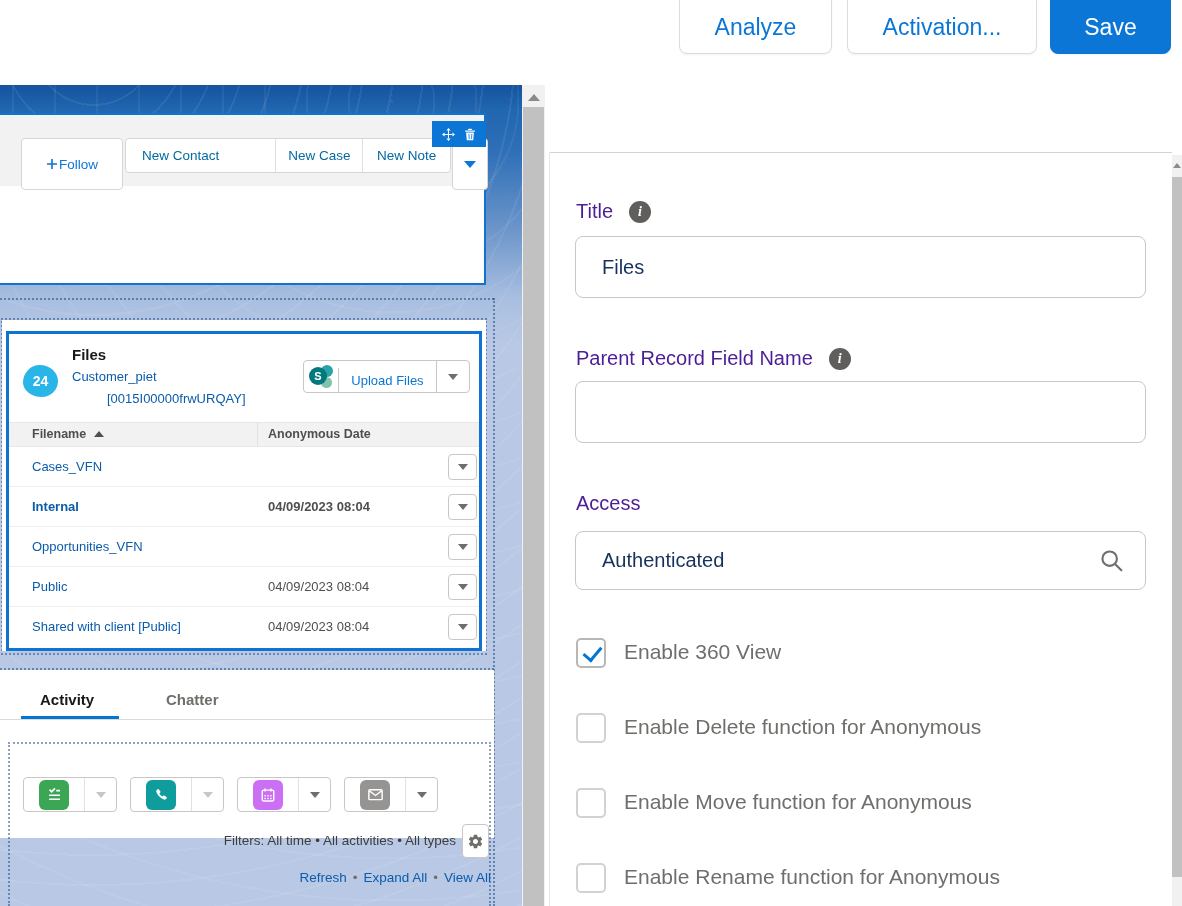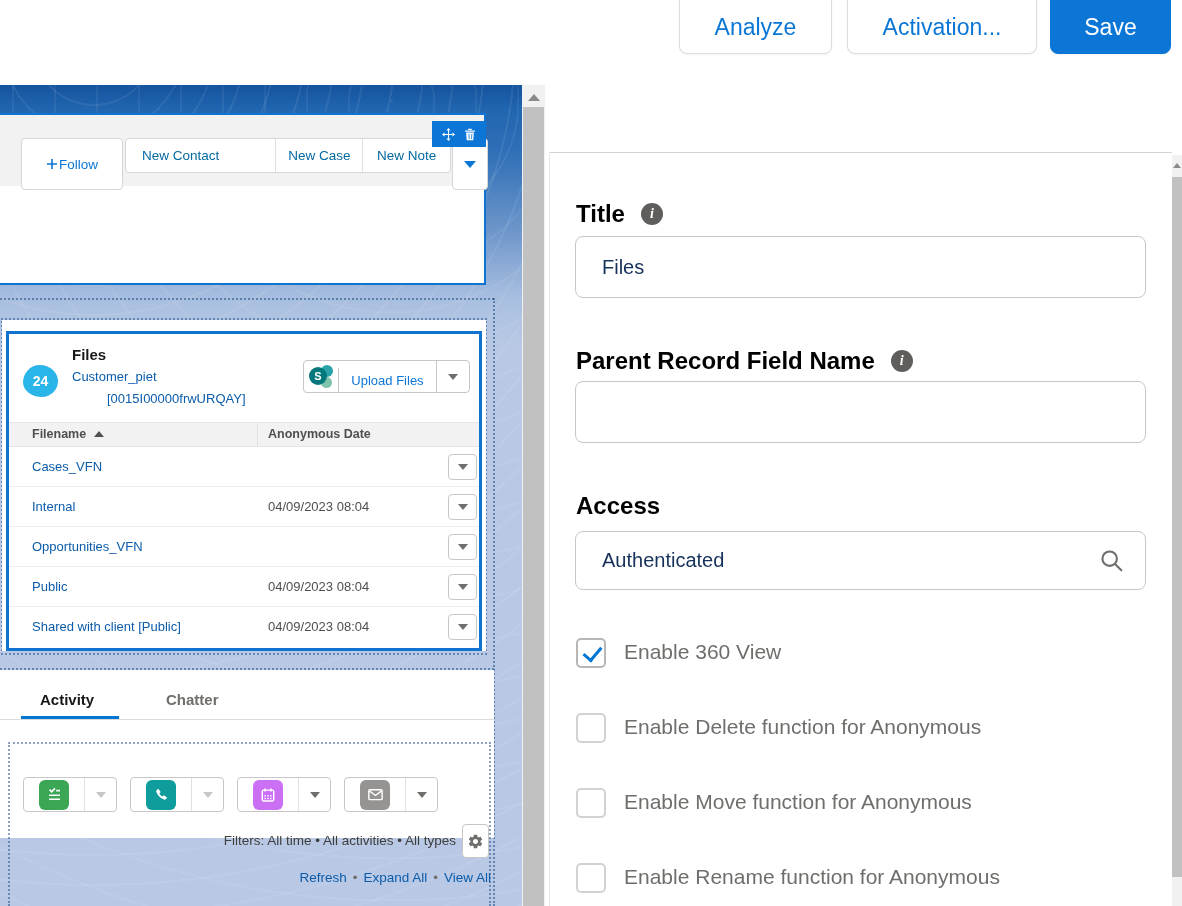--- a/index.html
+++ b/index.html
@@ -113,21 +113,21 @@
 
   
   #props { position:absolute; left:545px; top:85px; width:637px; height:821px; background:#fff; }
   .crumb { position:absolute; left:46px; top:18px; display:flex; align-items:baseline; gap:18px; }
   .crumb-parent { font-size:25px; color:#0b76d6; cursor:pointer; }
   .crumb-sep { font-size:21px; font-weight:bold; color:#032d60; }
   .crumb-cur { font-size:25px; color:#032d60; }
   .props-div { position:absolute; left:5px; top:67px; width:622px; border-top:1px solid #d5d3d1; }
   .props-lborder { position:absolute; left:4px; top:67px; height:754px; border-left:1px solid #ebe9e7; }
   .f-label-row { position:absolute; display:flex; align-items:center; gap:16px; }
-  .f-label { font-size:24px; color:#000000;font-weight:bold; }
+  .f-label { font-size:20px; color:#4c1d95; }
   .info-ic {
     width:22px; height:22px; border-radius:50%; background:#5f5e5c; color:#fff;
     display:flex; align-items:center; justify-content:center;
     font-family:"Liberation Serif", serif; font-style:italic; font-weight:bold; font-size:14px;
   }
   .text-input {
     position:absolute; left:30px; width:571px; background:#fff;
     border:1px solid #c9c7c5; border-radius:8px; display:flex; align-items:center;
     padding-left:26px; font-size:20px; color:#16325c; cursor:text;
   }
@@ -230,21 +230,21 @@
         <div class="f-th" style="left:259px;">Anonymous Date</div>
       </div>
 
       <div class="f-row" style="top:113px;">
         <span class="f-name">Cases_VFN</span>
         <span class="f-date"></span>
         <span class="row-dd">
             <span class="tri-down sm"></span>
           </span>
       </div>
-      <div class="f-row" style="top:153px;">
+      <div class="f-row" style="top:153px;font-weight:bold;">
         <span class="f-name">Internal</span>
         <span class="f-date">04/09/2023 08:04</span>
         <span class="row-dd">
             <span class="tri-down sm"></span>
           </span>
       </div>
       <div class="f-row" style="top:193px;">
         <span class="f-name">Opportunities_VFN</span>
         <span class="f-date"></span>
         <span class="row-dd">

